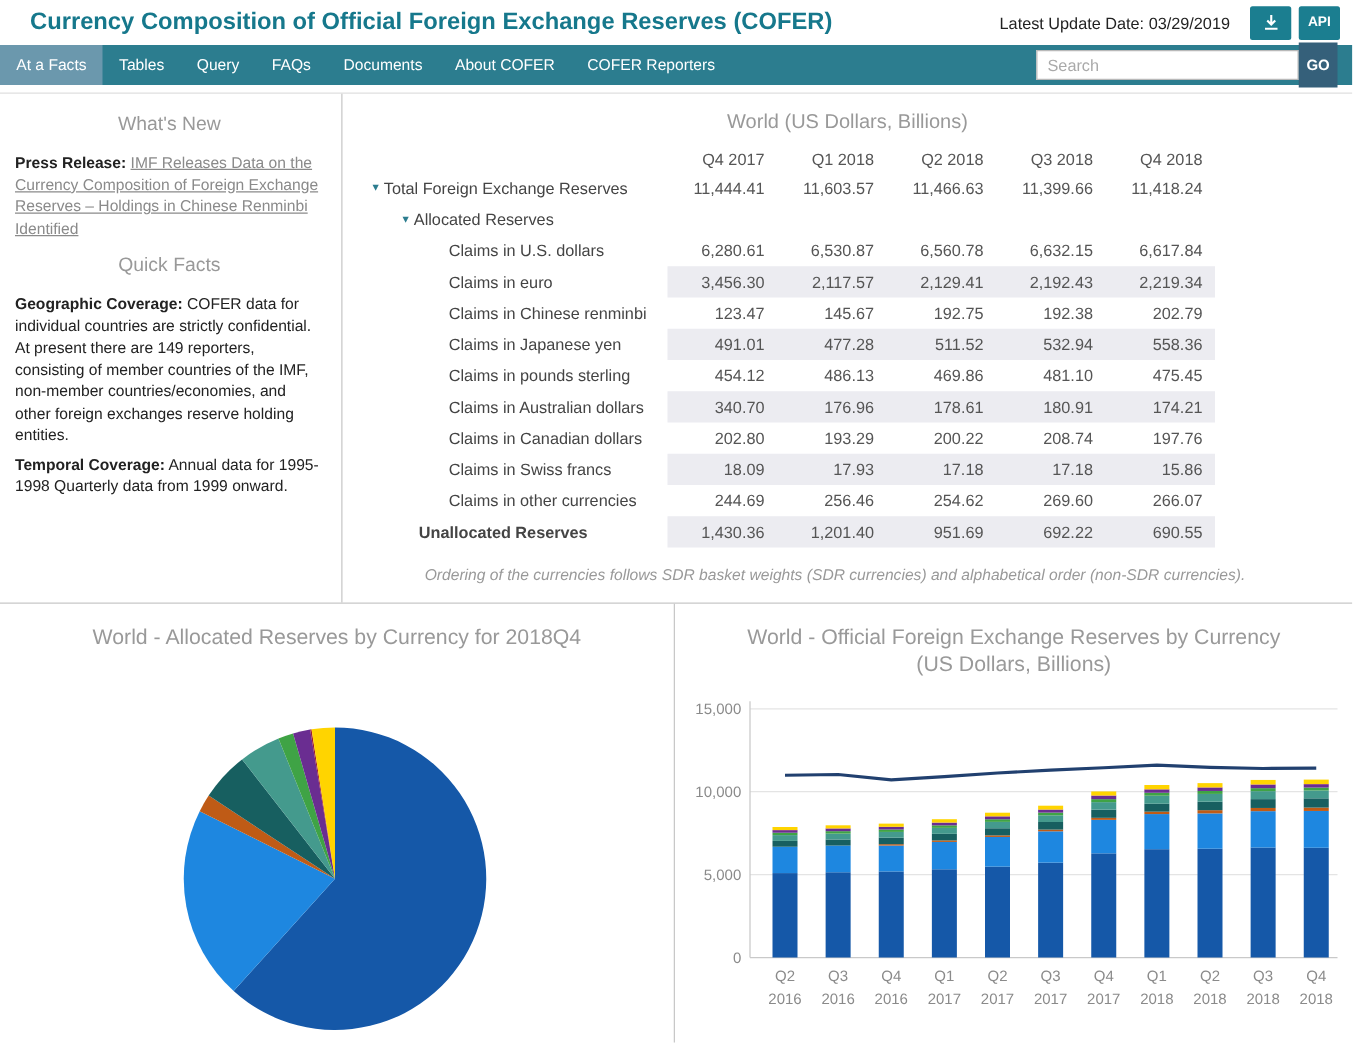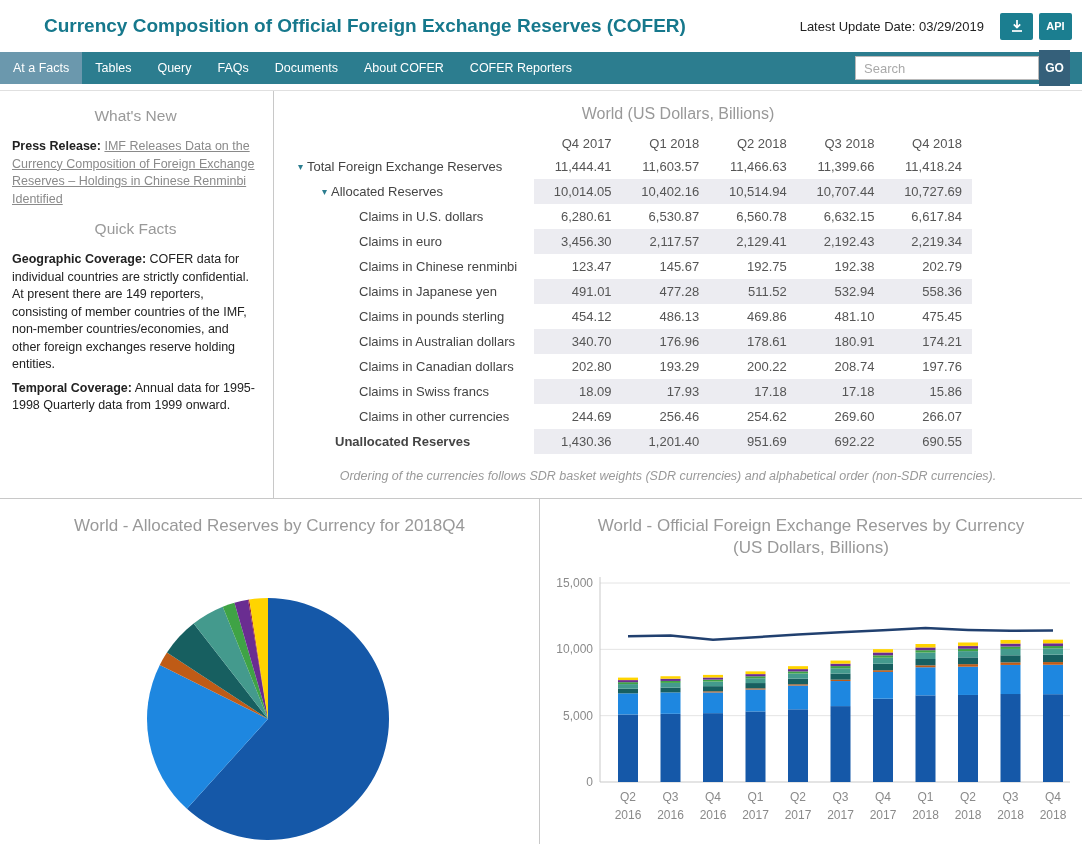--- a/index.html
+++ b/index.html
@@ -1,35 +1,35 @@
 <!DOCTYPE html>
 <html><head>
 <meta charset="utf-8">
 <style>
   * { box-sizing: border-box; }
   html,body { margin:0; padding:0; background:#fff; }
   body { width:1082px; height:844px; font-family:"Liberation Sans", sans-serif; overflow:hidden; }
   .page { width:1082px; height:844px; overflow:hidden; background:#fff; }
 
   
-  .topbar { height:52px; display:flex; align-items:center; justify-content:space-between; padding:0 10px 0 24px;margin-left:20px; }
+  .topbar { height:36px; display:flex; align-items:center; justify-content:space-between; padding:0 10px 0 24px; }
   .topbar h1 { margin:0; font-size:19px; font-weight:700; color:#16788c; }
   .top-right { display:flex; align-items:center; }
   .update { font-size:13px; color:#222; margin-right:10px; white-space:nowrap; }
   .sq-btn { width:33px; height:27px; background:#1b7e90; color:#fff; border:none; border-radius:2px;
             display:flex; align-items:center; justify-content:center; margin-left:6px; cursor:pointer;
             font-family:"Liberation Sans",sans-serif; font-size:11px; font-weight:700; }
 
   
   .navbar { height:32px; background:#2c7d8f; display:flex; align-items:stretch; justify-content:space-between; }
   .tabs { display:flex; }
   .tab { display:flex; align-items:center; padding:0 13px; color:#fff; font-size:12.5px; cursor:pointer; white-space:nowrap; }
   .tab.active { background:#6b98ad; }
   .searchwrap { display:flex; align-items:center; padding-right:12px; }
-  .search-input { width:184px; height:24px; border:1px solid #b9b9b9; padding:0 8px; font-size:13px; color:#000000;
+  .search-input { width:210px; height:24px; border:1px solid #b9b9b9; padding:0 8px; font-size:13px; color:#000000;
                   font-family:"Liberation Sans",sans-serif; outline:none; }
   .search-input::placeholder { color:#a9a9a9; }
   .go { height:36px; width:31px; background:#35607a; color:#fff; border:none; cursor:pointer;
         font-family:"Liberation Sans",sans-serif; font-size:12px; font-weight:700; }
 
   
   .content-top { display:flex; margin-top:6px; height:409px; border-top:1px solid #e0e0e0; border-bottom:1px solid #c8c8c8; }
   .sidebar { width:274px; border-right:1px solid #c8c8c8; padding:4px 14px 0 12px; overflow:hidden; }
   .sidebar h2 { text-align:center; font-size:15.5px; color:#999; font-weight:400; margin:12px 0 13px; }
   .sidebar p { font-size:12.5px; color:#222; line-height:1.4; margin:0 0 6px; }
@@ -123,27 +123,20 @@
                 <div class="tcell">11,603.57</div>
                 <div class="tcell">11,466.63</div>
                 <div class="tcell">11,399.66</div>
                 <div class="tcell">11,418.24</div>
               </div>
             </div>
             <div class="trow">
               <div class="tlabel" style="padding-left: 28px;">
                 <span class="chev">▾</span>
                 <span>Allocated Reserves</span>
-              </div>
-              <div class="tvals shaded">
-                <div class="tcell">10,014.05</div>
-                <div class="tcell">10,402.16</div>
-                <div class="tcell">10,514.94</div>
-                <div class="tcell">10,707.44</div>
-                <div class="tcell">10,727.69</div>
               </div>
             </div>
             <div class="trow">
               <div class="tlabel" style="padding-left: 65px;">
                 <span>Claims in U.S. dollars</span>
               </div>
               <div class="tvals">
                 <div class="tcell">6,280.61</div>
                 <div class="tcell">6,530.87</div>
                 <div class="tcell">6,560.78</div>

